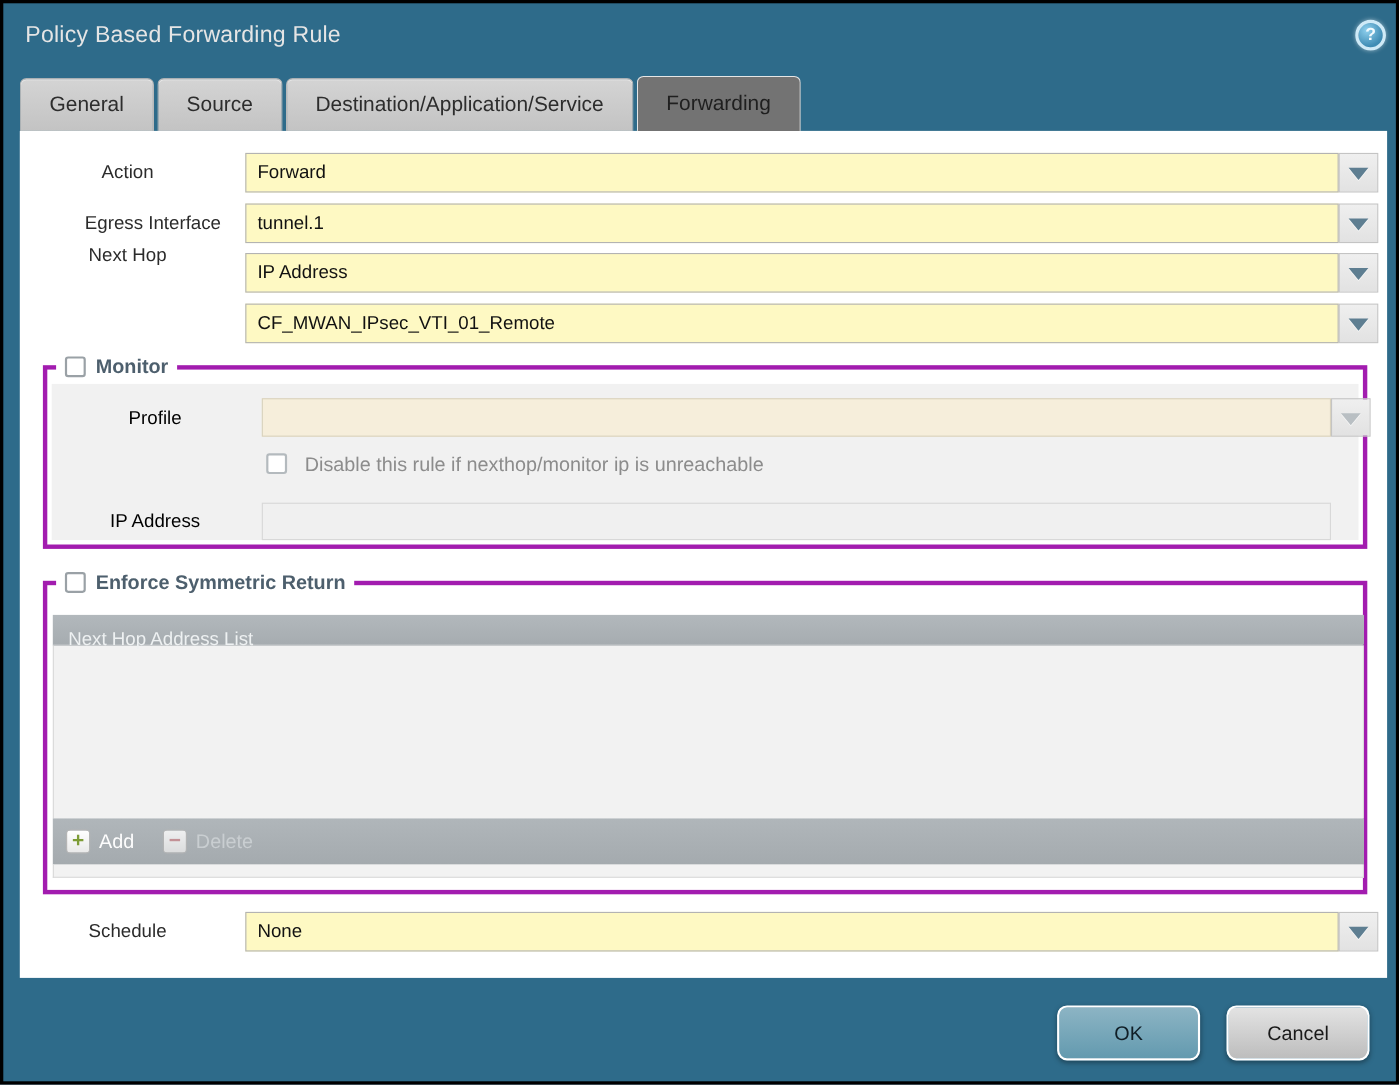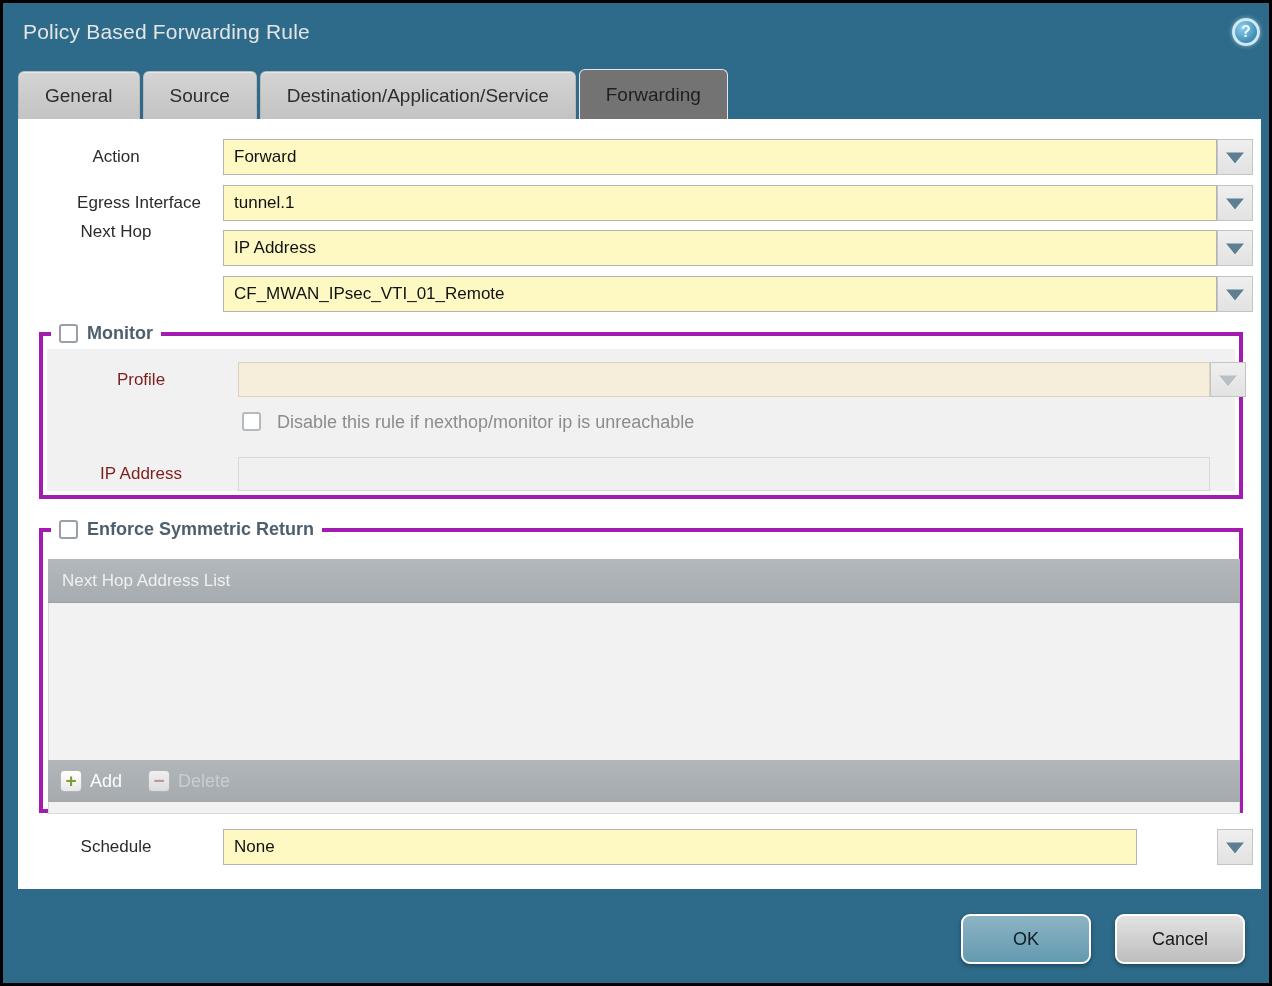--- a/index.html
+++ b/index.html
@@ -47,27 +47,27 @@
   .checkbox { display:inline-block; width:19px; height:19px; background:#fff;
               border:2px solid #9aa1a6; border-radius:3px; cursor:pointer; }
 
   
   .group { position:absolute; border:4px solid #a21caf; background:#fff; }
   .group-legend { position:absolute; top:-13px; left:8px; background:#fff; padding:0 8px;
                   display:flex; align-items:center; gap:9px; }
   .group-legend .g-label { font-size:18px; font-weight:bold; color:#4d5f6d; }
   .group-panel { position:absolute; left:4px; top:13px; right:4px; bottom:4px; background:#f1f1f1; }
 
-  .dis-label { color:#7f1d1d; }
+  .dis-label { color:#000000; }
   .field.cream { background:#f6eedb; border-color:#d9d2bd; }
   .field.disabled { background:#f0f0f0; border-color:#d8d8d8; }
 
   
   .nh-table { position:absolute; left:5px; top:27px; width:1192px; }
-  .nh-header { height:44px; background:linear-gradient(#b2b8bc,#a6acb0); color:#eef1f2;
+  .nh-header { height:28px; background:linear-gradient(#b2b8bc,#a6acb0); color:#eef1f2;
                font-size:17px; line-height:44px; padding-left:14px;
                border-bottom:1px solid #999fa3; }
   .nh-body { height:157px; background:#f2f2f2; border-left:1px solid #d9d9d9;
              border-right:1px solid #d9d9d9; }
   .nh-footer { height:42px; background:linear-gradient(#b0b6ba,#a4aaae);
                display:flex; align-items:center; padding-left:12px; gap:26px; }
   .nh-strip { height:12px; background:#f2f2f2; border:1px solid #d9d9d9; border-top:none; }
   .tool-btn { display:flex; align-items:center; gap:8px; cursor:pointer; }
   .tool-ico { width:22px; height:22px; border-radius:4px; border:1px solid #b5b5b5;
               background:linear-gradient(#ffffff,#e9e9e9); text-align:center;
@@ -150,21 +150,21 @@
           <div class="tool-btn disabled">
             <span class="tool-ico minus">−</span>
             <span class="tool-label">Delete</span>
           </div>
         </div>
         <div class="nh-strip"></div>
       </div>
     </div>
 
     <div class="row-label" style="top:710px;">Schedule</div>
-    <input class="field" style="left: 205px; top: 710px; width: 914px;" readonly="" value="None">
+    <input class="field" style="left: 205px; top: 710px; width: 994px;" readonly="" value="None">
     <div class="dd-btn" style="left:1199px; top:710px;"></div>
 
   </div>
 
   <button class="btn btn-ok">OK</button>
   <button class="btn btn-cancel">Cancel</button>
 
 </div>
 
 </body></html>

